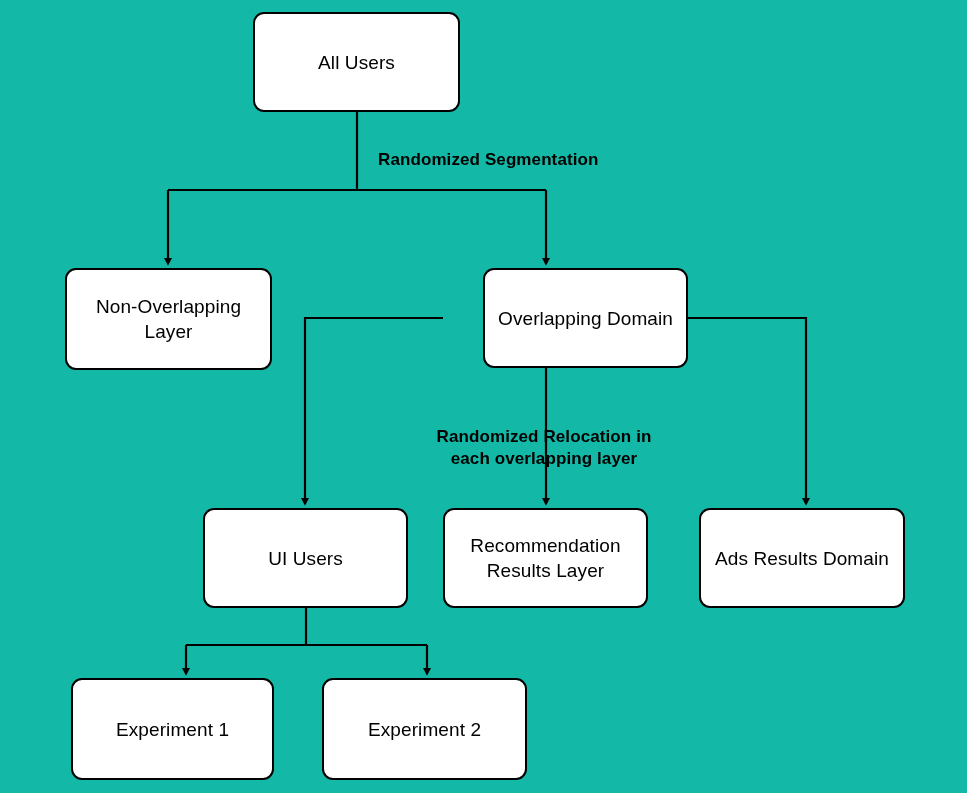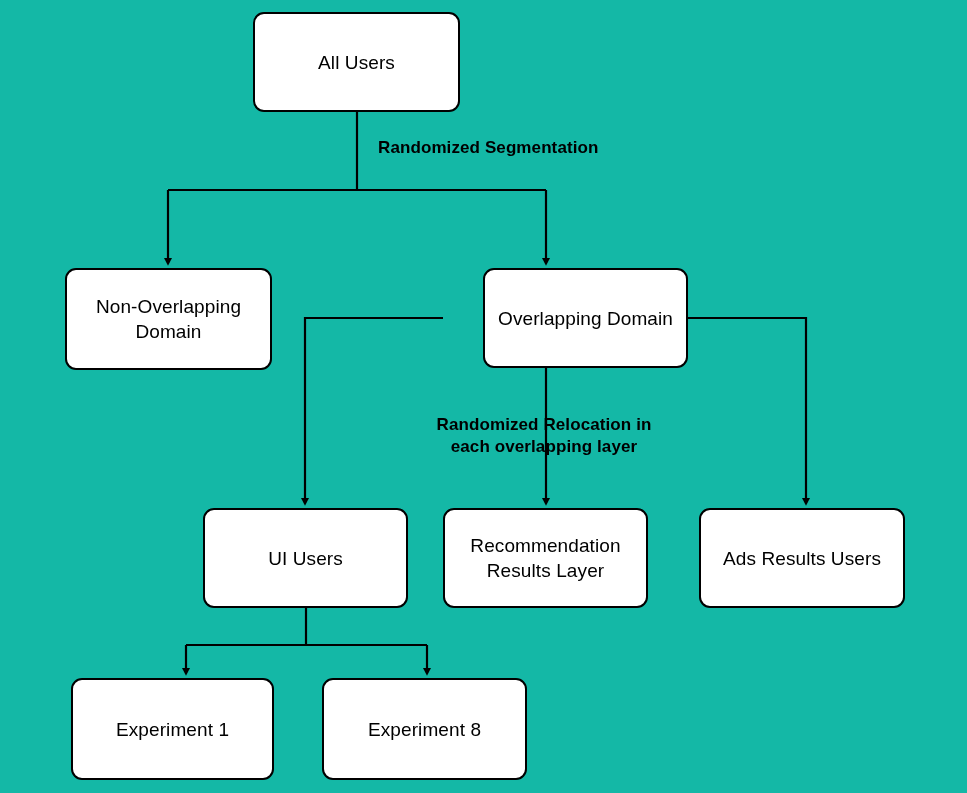--- a/index.html
+++ b/index.html
@@ -49,20 +49,21 @@
     position: absolute;
     font-size: 17px;
     line-height: 22px;
     font-weight: bold;
     color: #000000;
     text-align: center;
     background: transparent;
     z-index: 3;
     white-space: pre-line;
     letter-spacing: 0.1px;
+    margin-top: 12px;
   }
 </style>
 </head>
 <body>
 
 <div id="canvas">
 
   <svg id="wires" viewBox="0 0 967 793" width="967" height="793" xmlns="http://www.w3.org/2000/svg">
     <defs>
       <marker id="arrowhead" markerWidth="10" markerHeight="10" refX="5.2" refY="5" orient="auto" markerUnits="userSpaceOnUse">
@@ -91,46 +92,46 @@
       <path d="M427,645 L427,672" marker-end="url(#arrowhead)"></path>
     </g>
   </svg>
 
   <div class="node" style="left:253px; top:12px; width:207px; height:100px;">
     <span>All Users</span>
   </div>
 
   <div class="node" style="left:65px; top:268px; width:207px; height:102px;">
     <span>Non-Overlapping
-Domain</span>
+Layer</span>
   </div>
 
   <div class="node" style="left:443px; top:268px; width:205px; height:100px;margin-left:40px;">
     <span>Overlapping Domain</span>
   </div>
 
   <div class="node" style="left:203px; top:508px; width:205px; height:100px;">
     <span>UI Users</span>
   </div>
 
   <div class="node" style="left:443px; top:508px; width:205px; height:100px;">
     <span>Recommendation
 Results Layer</span>
   </div>
 
   <div class="node" style="left:699px; top:508px; width:206px; height:100px;">
-    <span>Ads Results Users</span>
+    <span>Ads Results Domain</span>
   </div>
 
   <div class="node" style="left:71px; top:678px; width:203px; height:102px;">
     <span>Experiment 1</span>
   </div>
 
   <div class="node" style="left:322px; top:678px; width:205px; height:102px;">
-    <span>Experiment 8</span>
+    <span>Experiment 2</span>
   </div>
 
   <div class="edge-label" style="left:378px; top:137px; width:270px; text-align:left;">Randomized Segmentation</div>
 
   <div class="edge-label" style="left:408px; top:414px; width:272px;">Randomized Relocation in
 each overlapping layer</div>
 
 </div>
 
 </body></html>

